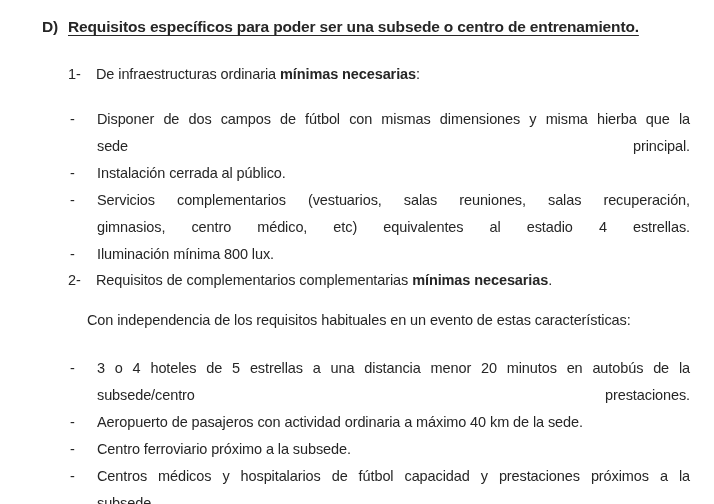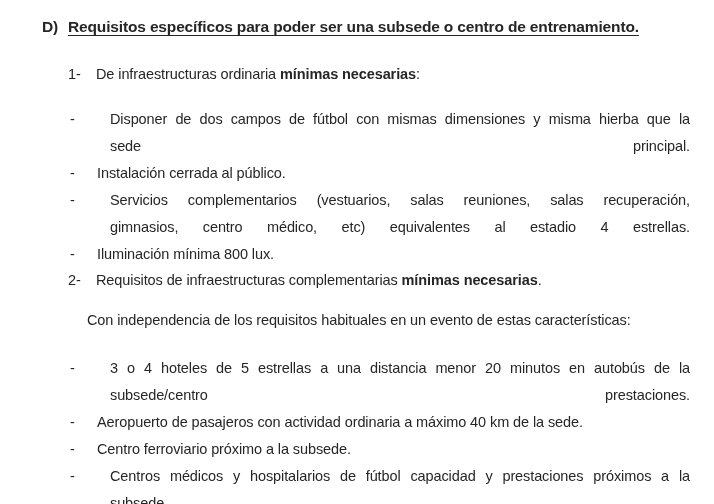--- a/index.html
+++ b/index.html
@@ -117,21 +117,20 @@
     flex: 1 1 auto;
     font-size: 14.5px;
     line-height: 27px;
     letter-spacing: -0.1px;
     text-align: justify;
     text-justify: inter-word;
   }
   
   .bullet-text.justify-all {
     text-align-last: justify;
-    margin-left: 13px;
   }
   .bullet-text .last-line {
     display: block;
     text-align: left;
   }
 </style>
 </head>
 <body>
 
 <div class="page">
@@ -160,21 +159,21 @@
       <span class="bullet-text justify-all"><span>Servicios complementarios (vestuarios, salas reuniones, salas recuperación,</span><span class="last-line">gimnasios, centro médico, etc) equivalentes al estadio 4 estrellas.</span></span>
     </li>
     <li class="bullet-item">
       <span class="bullet-dash">-</span>
       <span class="bullet-text"><span>Iluminación mínima 800 lux.</span></span>
     </li>
   </ul>
 
   <div class="num-row item2">
     <span class="num-marker">2-</span>
-    <span class="num-text"><span>Requisitos de infraestructuras complementarias </span><b>mínimas necesarias</b><span>.</span></span>
+    <span class="num-text"><span>Requisitos de complementarios complementarias </span><b>mínimas necesarias</b><span>.</span></span>
   </div>
 
   <div class="para intro-complementarias">Con independencia de los requisitos habituales en un evento de estas características:</div>
 
   <ul class="bullet-list complementary">
     <li class="bullet-item">
       <span class="bullet-dash">-</span>
       <span class="bullet-text justify-all"><span>3 o 4 hoteles de 5 estrellas a una distancia menor 20 minutos en autobús de la</span><span class="last-line">subsede/centro prestaciones.</span></span>
     </li>
     <li class="bullet-item">

